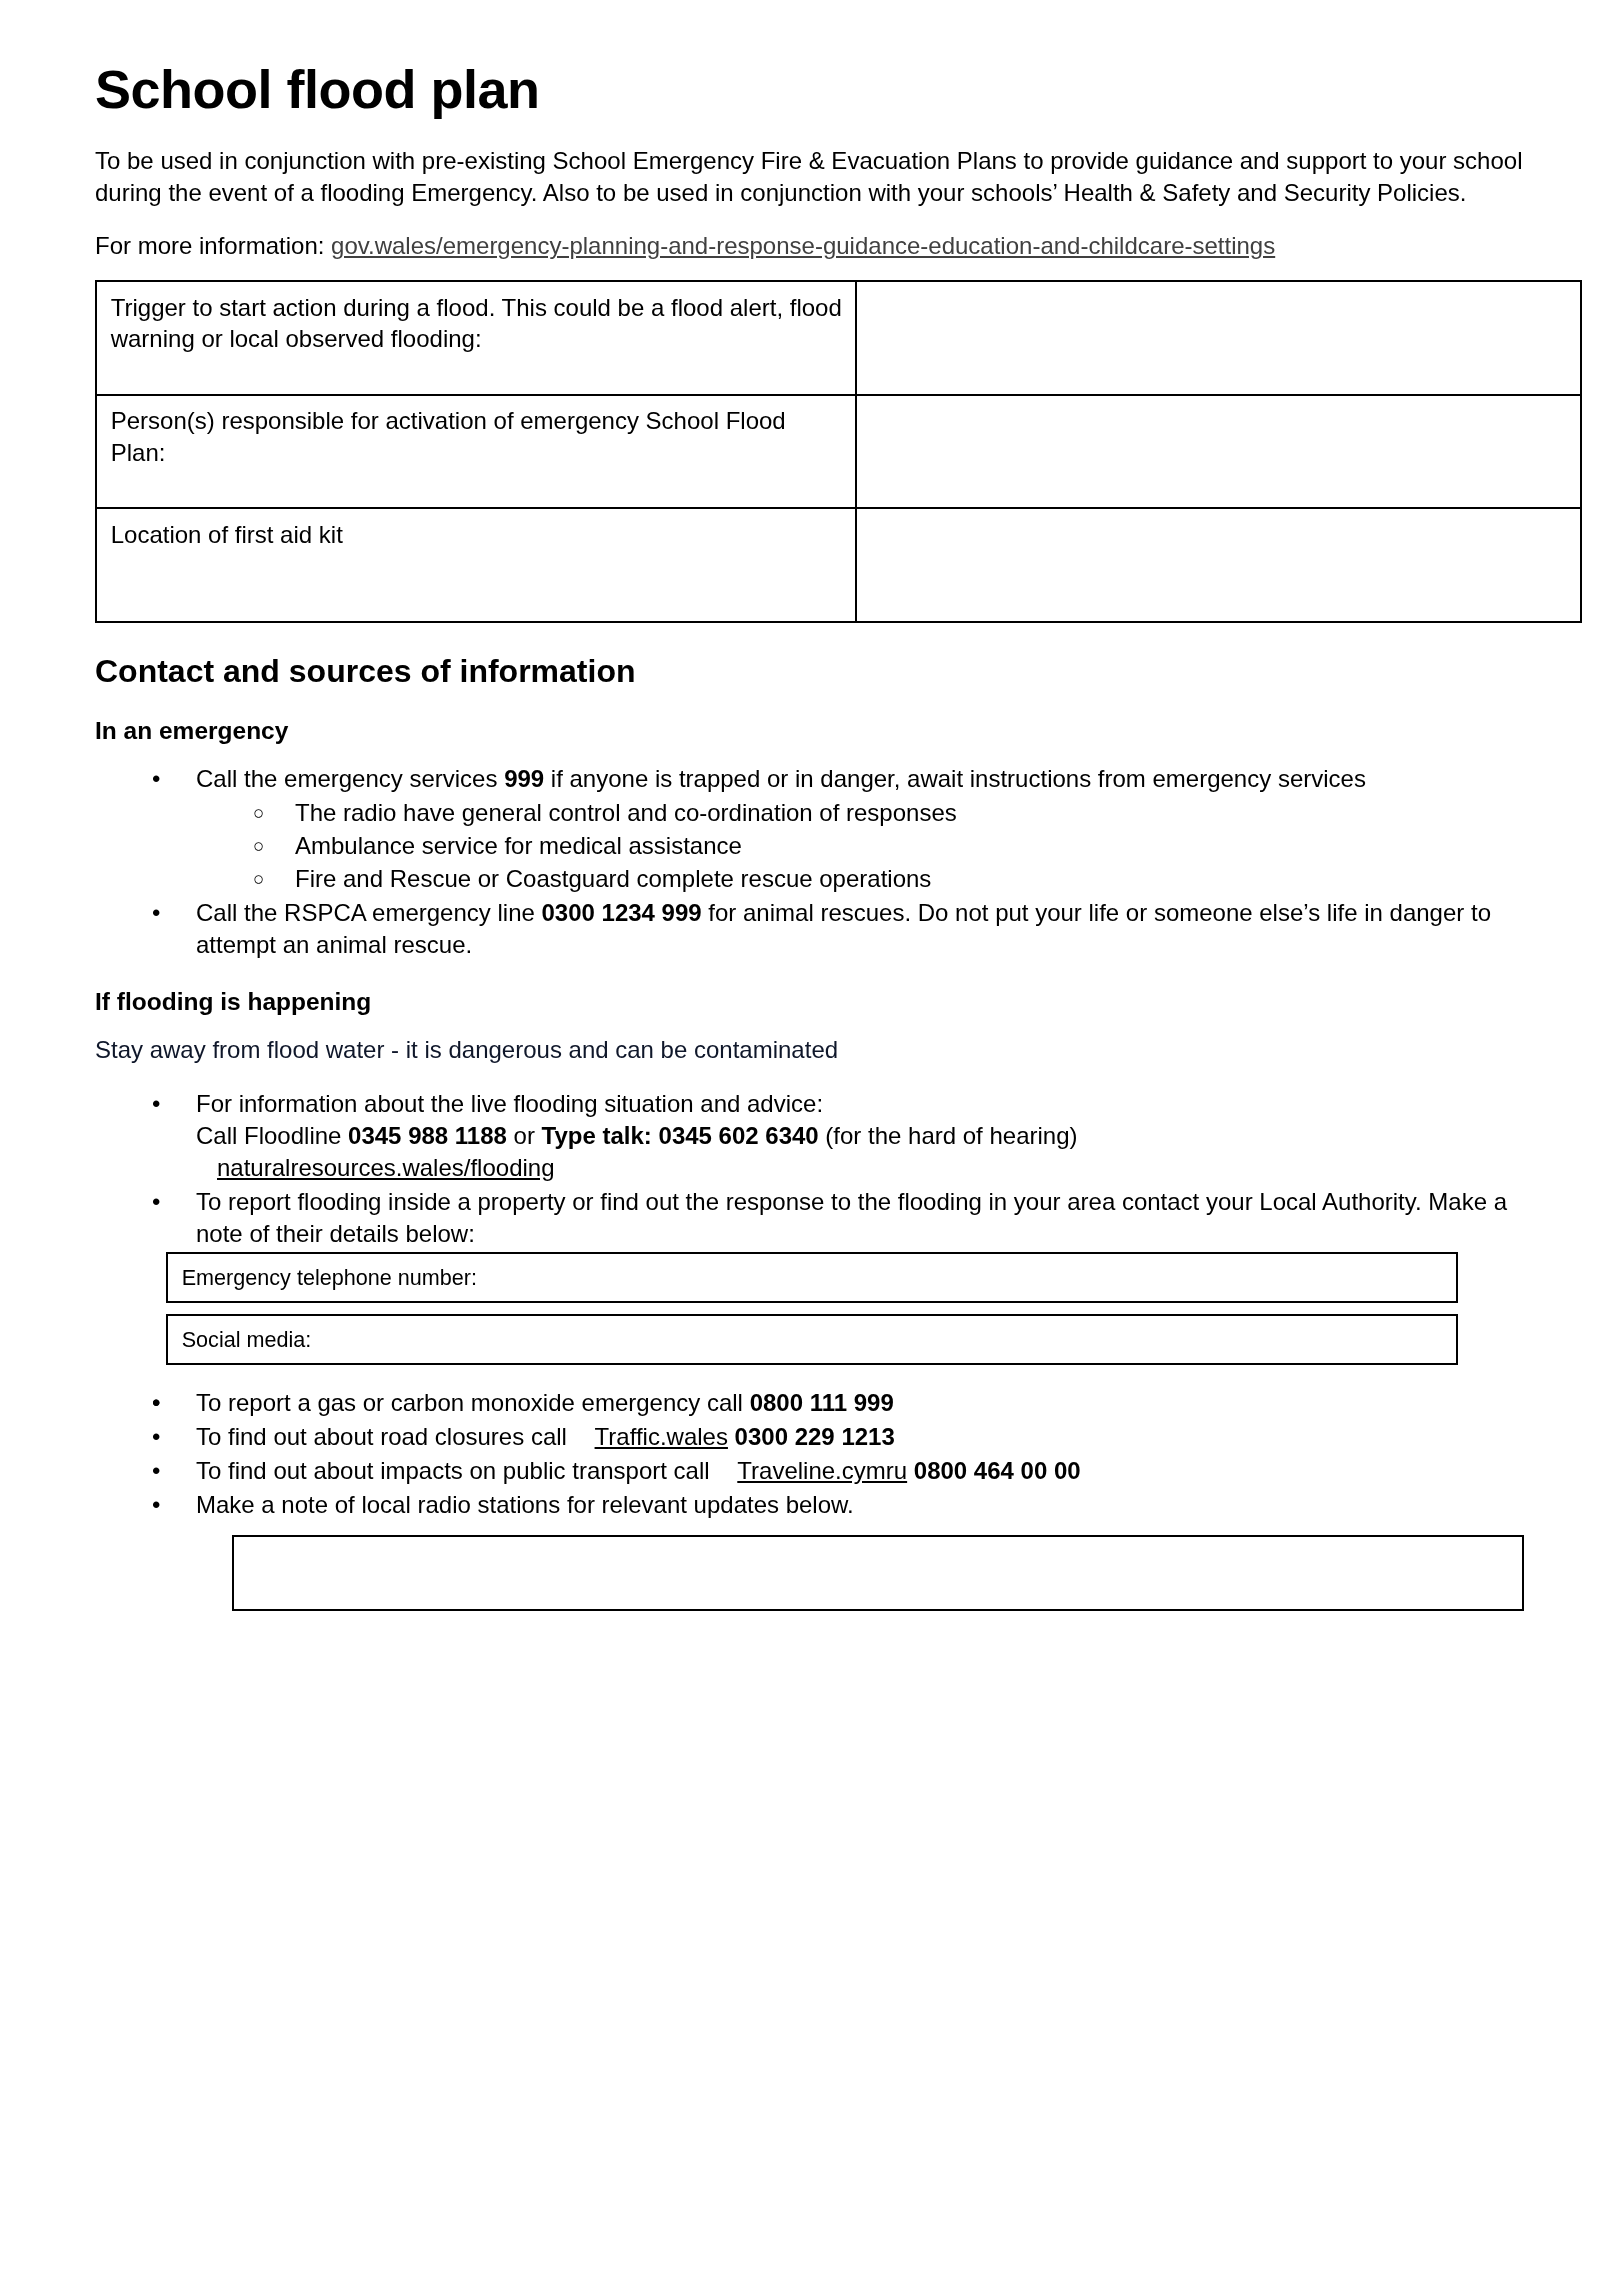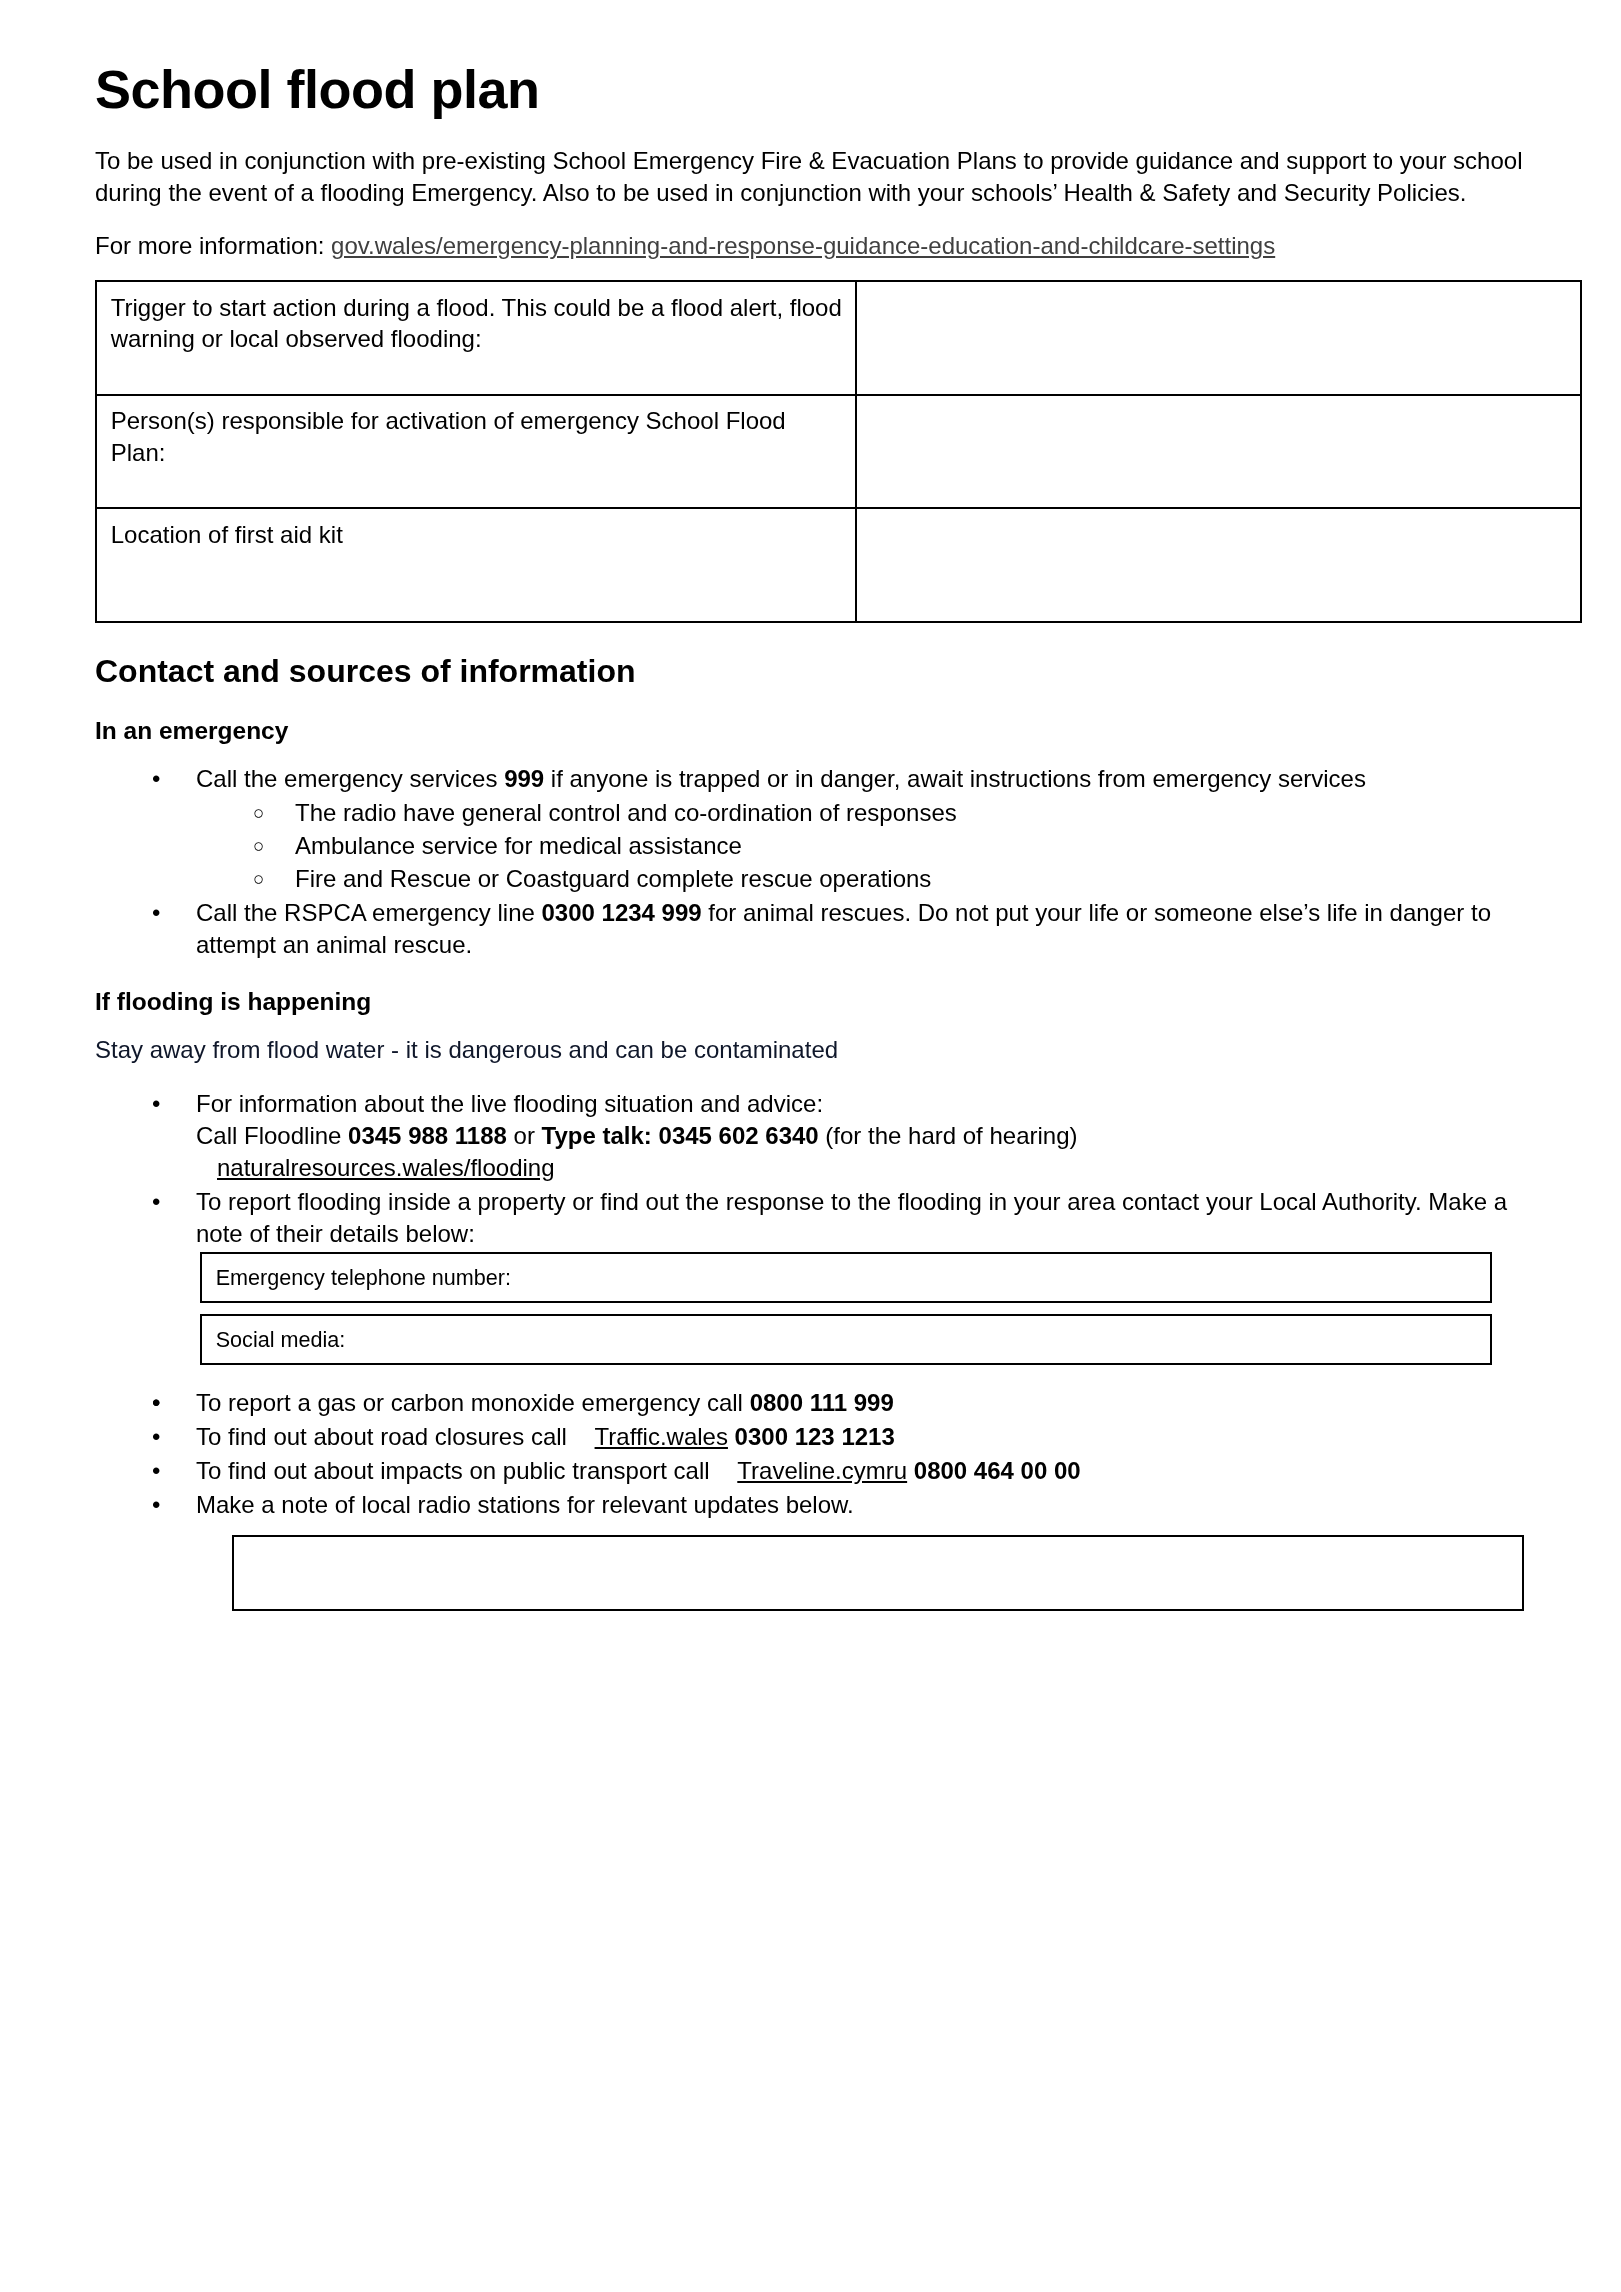--- a/index.html
+++ b/index.html
@@ -123,21 +123,21 @@
     line-height: 1.6;
   }
   .spaced-list > li { margin-bottom: 25.5px; }
   .list-block { margin: 11.8px 0 7.8px 0; }
 
   
   .note-box {
     border: 2px solid #000000;
     box-sizing: border-box;
     width: 1292px;
-    margin-left: 105px;
+    margin-left: 71px;
     padding: 9.8px 0 9.8px 13.7px;
     font-size: 21.6px;
     line-height: 1.3;
     margin-bottom: 10.8px;
   }
   .note-box.small { height: 51px; }
   .radio-box {
     border: 2px solid #000000;
     box-sizing: border-box;
     width: 1292px;
@@ -226,21 +226,21 @@
   <ul class="b1" style="margin-top:21.6px;">
     <li>
       <span class="marker">•</span>
     </li>
     <li>
       <span class="marker">•</span>
       <span><span>To report a gas or carbon monoxide emergency call </span><b>0800 111 999</b></span>
     </li>
     <li>
       <span class="marker">•</span>
-      <span><span>To find out about road closures call </span><a class="plainlink" href="#">Traffic.wales</a><b> 0300 123 1213</b></span>
+      <span><span>To find out about road closures call </span><a class="plainlink" href="#">Traffic.wales</a><b> 0300 229 1213</b></span>
     </li>
     <li>
       <span class="marker">•</span>
       <span><span>To find out about impacts on public transport call </span><a class="plainlink" href="#">Traveline.cymru</a><b> 0800 464 00 00</b></span>
     </li>
     <li>
       <span class="marker">•</span>
       <span>Make a note of local radio stations for relevant updates below.</span>
     </li>
   </ul>

